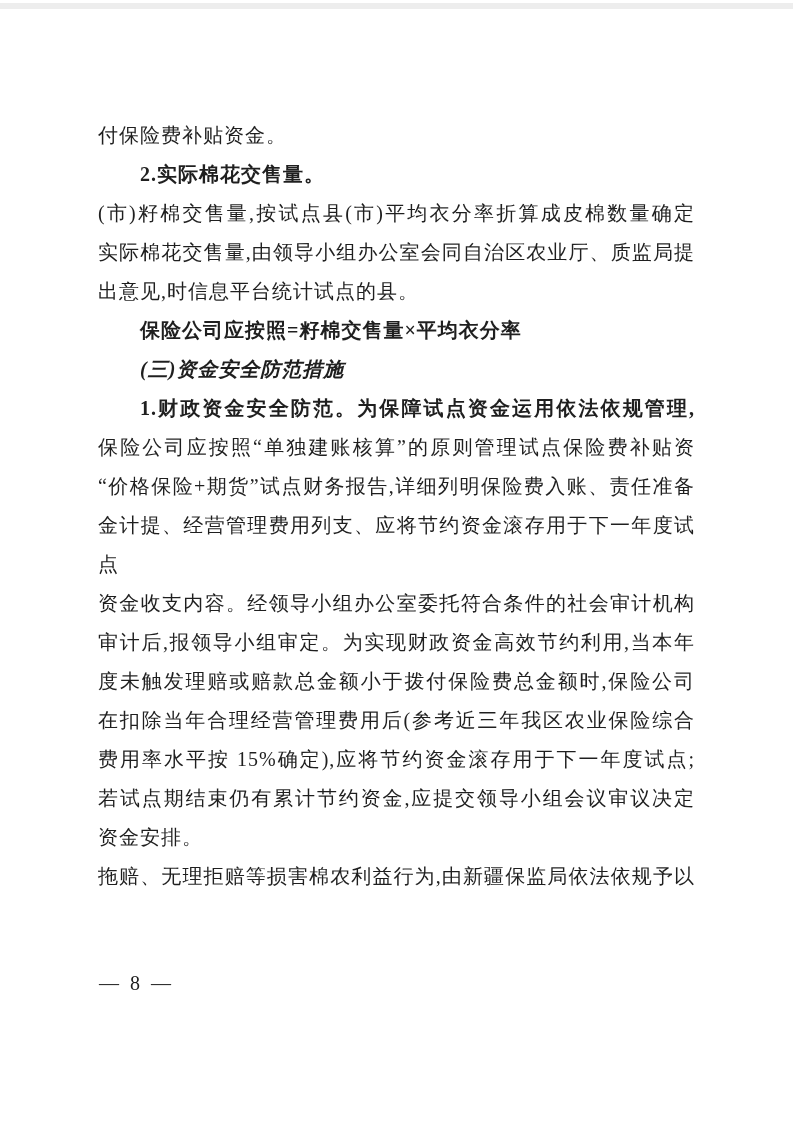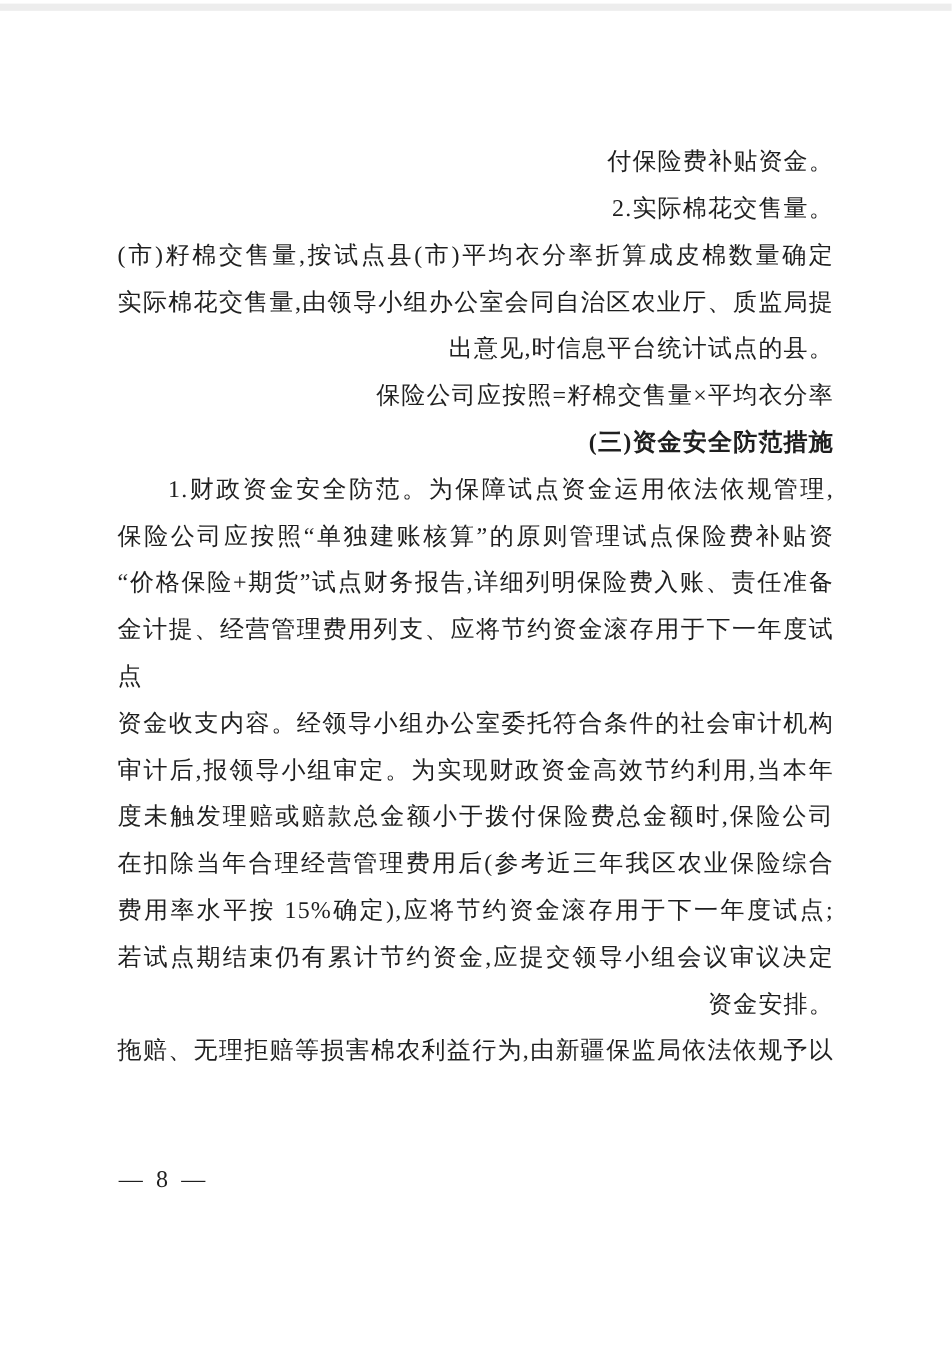--- a/index.html
+++ b/index.html
@@ -27,31 +27,32 @@
     left: 98px;
     top: 116px;
     width: 597px;
     font-size: 20px;
     line-height: 39px;
     color: #1f1f1f;
     letter-spacing: 1px;
   }
   .ln {
     min-height: 39px;
-    text-align: right;
   }
   .fill {
     text-align: justify;
     text-align-last: justify;
   }
   .indent {
     text-indent: 2.1em;
+    font-weight: bold;
   }
   .bold {
     font-weight: bold;
+    font-style: italic;
   }
   .footer {
     position: absolute;
     left: 99px;
     top: 972px;
     font-size: 20px;
     letter-spacing: 3px;
     color: #1f1f1f;
   }
 </style>

